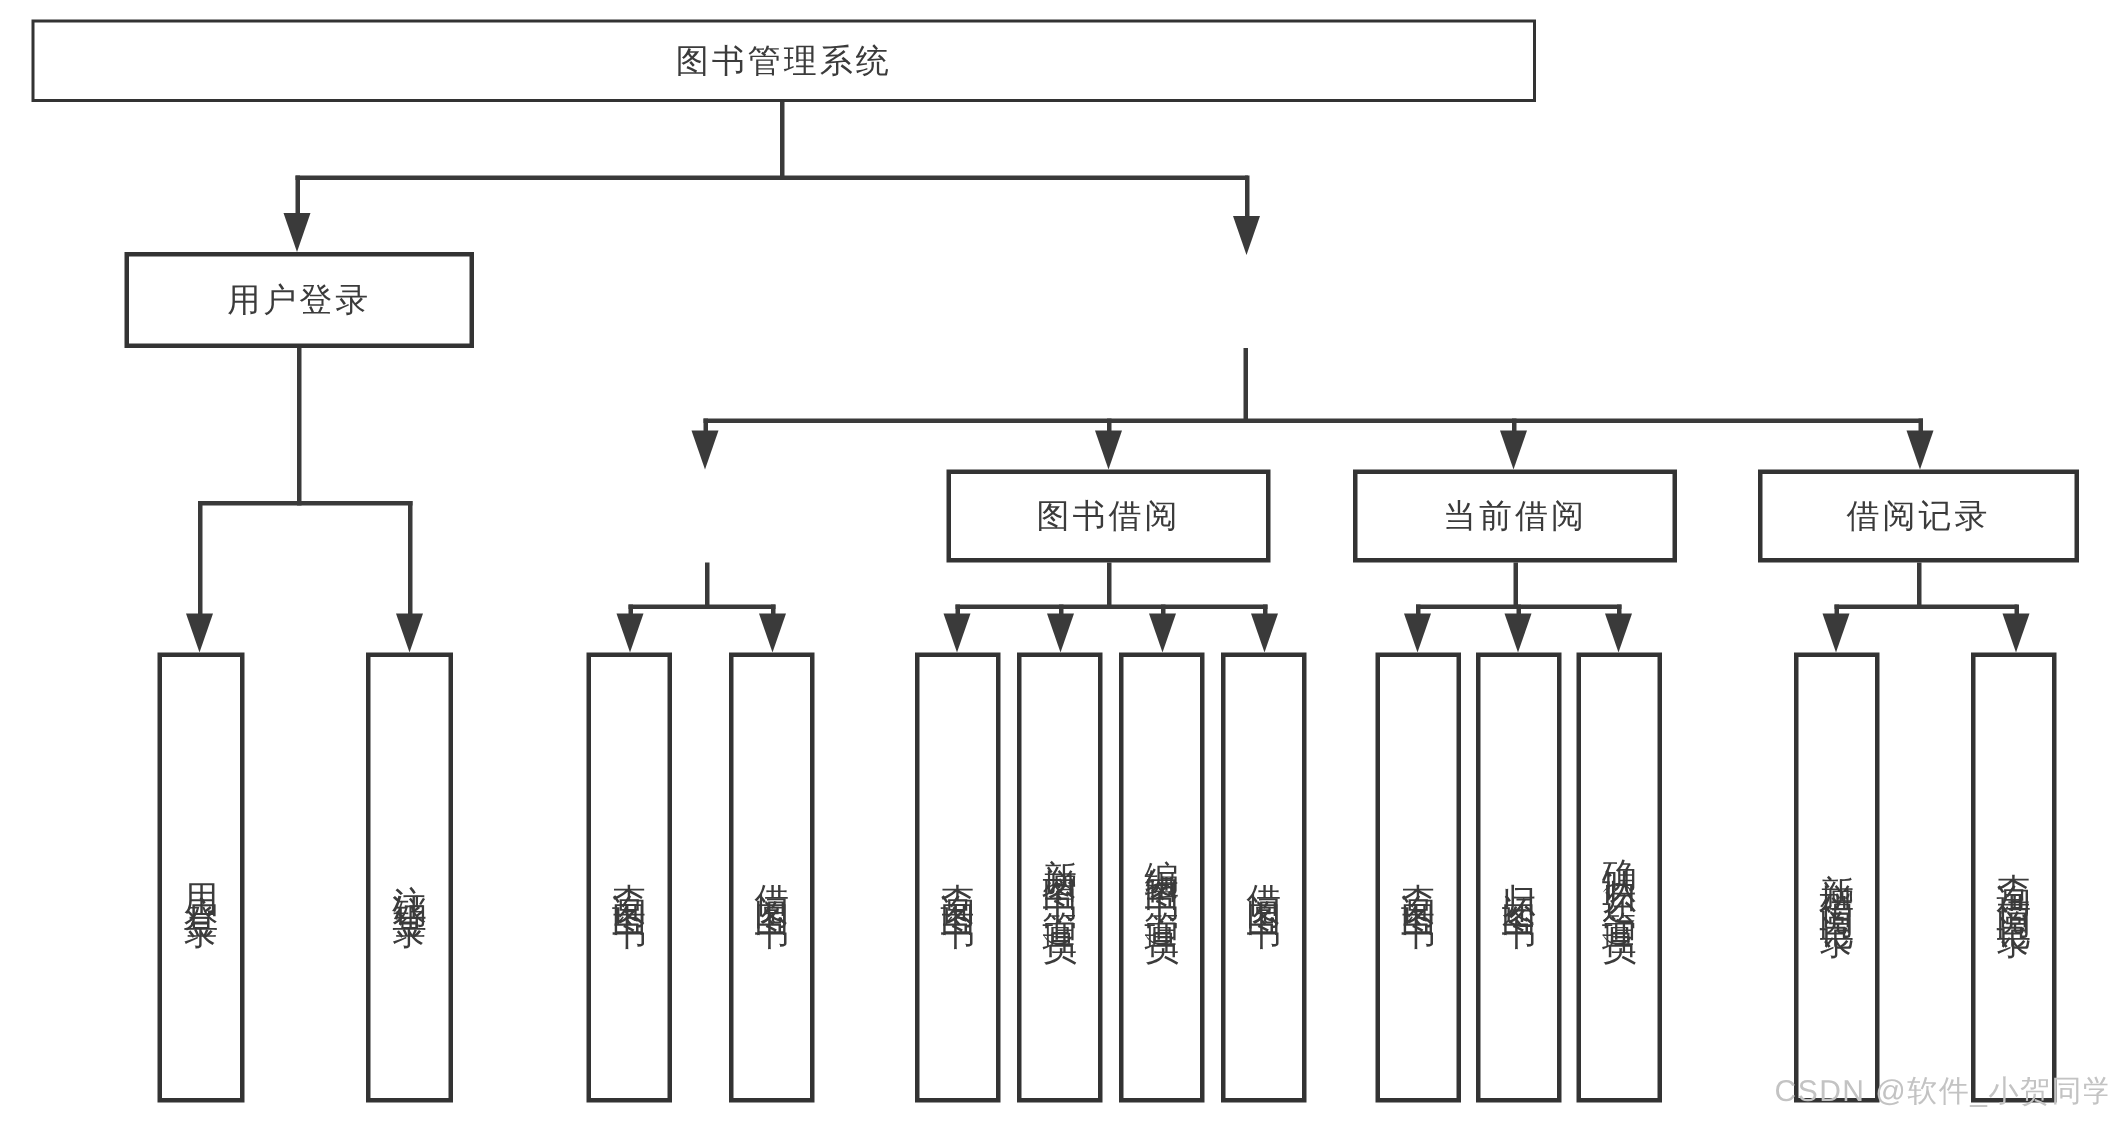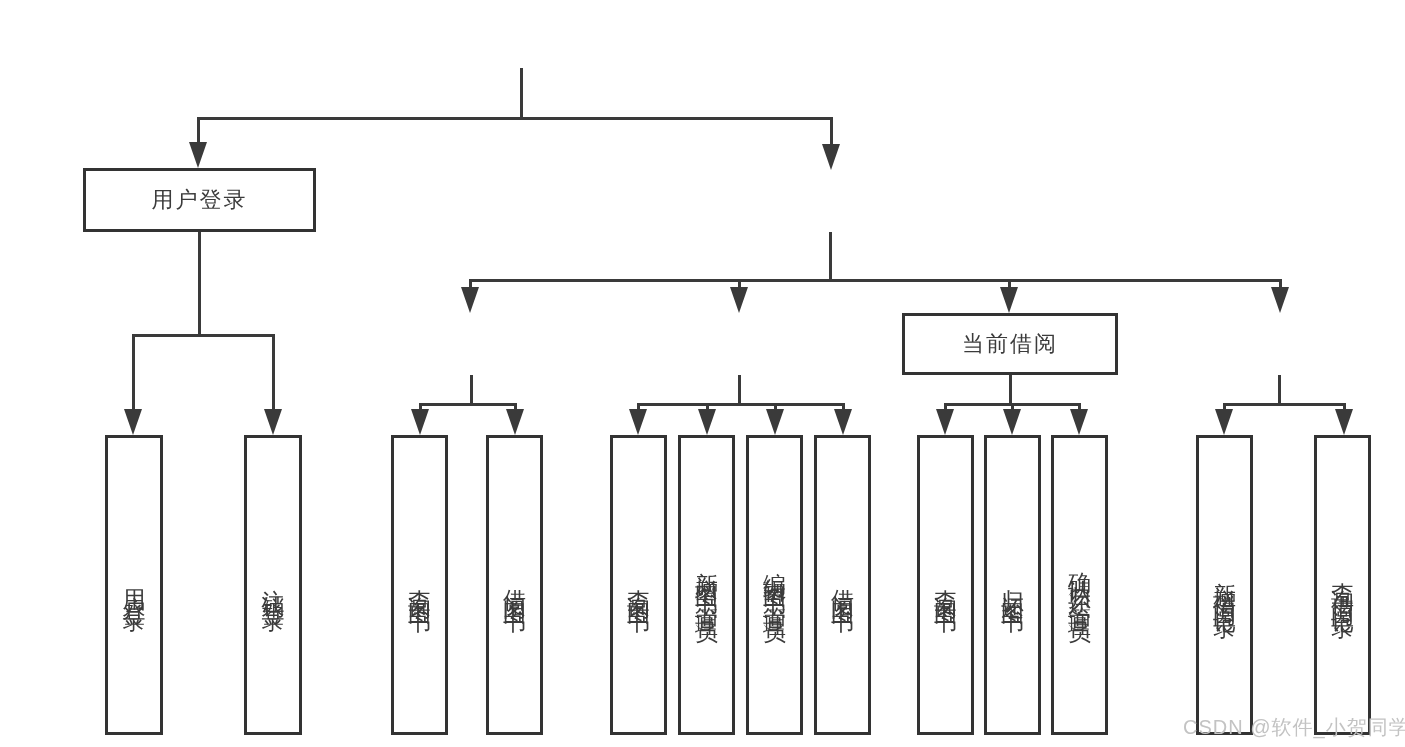--- a/index.html
+++ b/index.html
@@ -45,20 +45,23 @@
   .watermark{
     position:absolute;left:1183px;top:714px;z-index:10;
     color:var(--watermark);font-size:20px;letter-spacing:1px;white-space:nowrap;
   }
 </style>
 </head>
 <body>
 
 <div class="stage">
 
+  <div class="box root" style="left:21px;top:13px;width:1003px;height:55px;">
+    <span>图书管理系统</span>
+  </div>
 
   <div class="vl" style="left:520px;top:68px;height:50px;"></div>
   <div class="hl" style="left:197px;top:117px;width:635px;"></div>
   <div class="vl" style="left:197px;top:117px;height:27px;"></div>
   <div class="arr" style="left:189px;top:142px;"></div>
   <div class="vl" style="left:830px;top:117px;height:29px;"></div>
   <div class="arr" style="left:822px;top:144px;"></div>
 
   <div class="box" style="left:83px;top:168px;width:233px;height:64px;">
     <span>用户登录</span>
@@ -75,22 +78,28 @@
   <div class="hl" style="left:469px;top:279px;width:813px;"></div>
   <div class="vl" style="left:469px;top:279px;height:10px;"></div>
   <div class="arr" style="left:461px;top:287px;"></div>
   <div class="vl" style="left:738px;top:279px;height:10px;"></div>
   <div class="arr" style="left:730px;top:287px;"></div>
   <div class="vl" style="left:1008px;top:279px;height:10px;"></div>
   <div class="arr" style="left:1000px;top:287px;"></div>
   <div class="vl" style="left:1279px;top:279px;height:10px;"></div>
   <div class="arr" style="left:1271px;top:287px;"></div>
 
+  <div class="box" style="left:631px;top:313px;width:216px;height:62px;">
+    <span>图书借阅</span>
+  </div>
   <div class="box" style="left:902px;top:313px;width:216px;height:62px;align-items:center;">
     <span>当前借阅</span>
+  </div>
+  <div class="box" style="left:1172px;top:313px;width:214px;height:62px;">
+    <span>借阅记录</span>
   </div>
 
   <div class="vl" style="left:470px;top:375px;height:31px;"></div>
   <div class="hl" style="left:419px;top:403px;width:98px;"></div>
   <div class="vl" style="left:419px;top:403px;height:8px;"></div>
   <div class="arr" style="left:411px;top:409px;"></div>
   <div class="vl" style="left:514px;top:403px;height:8px;"></div>
   <div class="arr" style="left:506px;top:409px;"></div>
 
   <div class="vl" style="left:738px;top:375px;height:31px;"></div>

